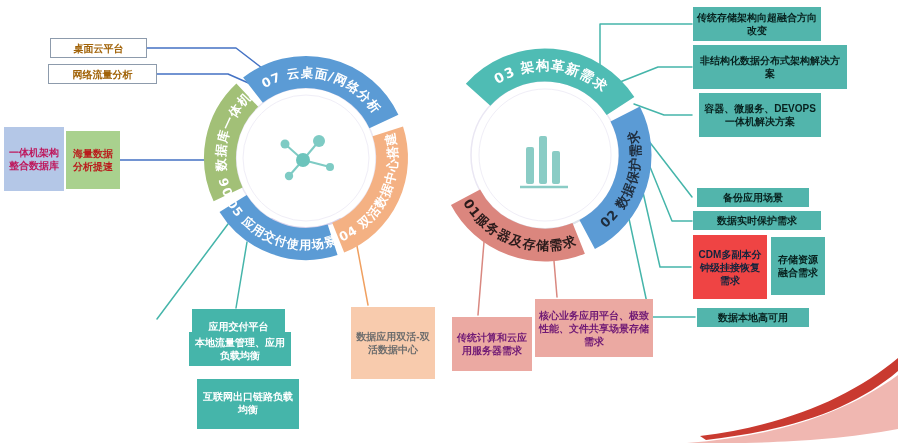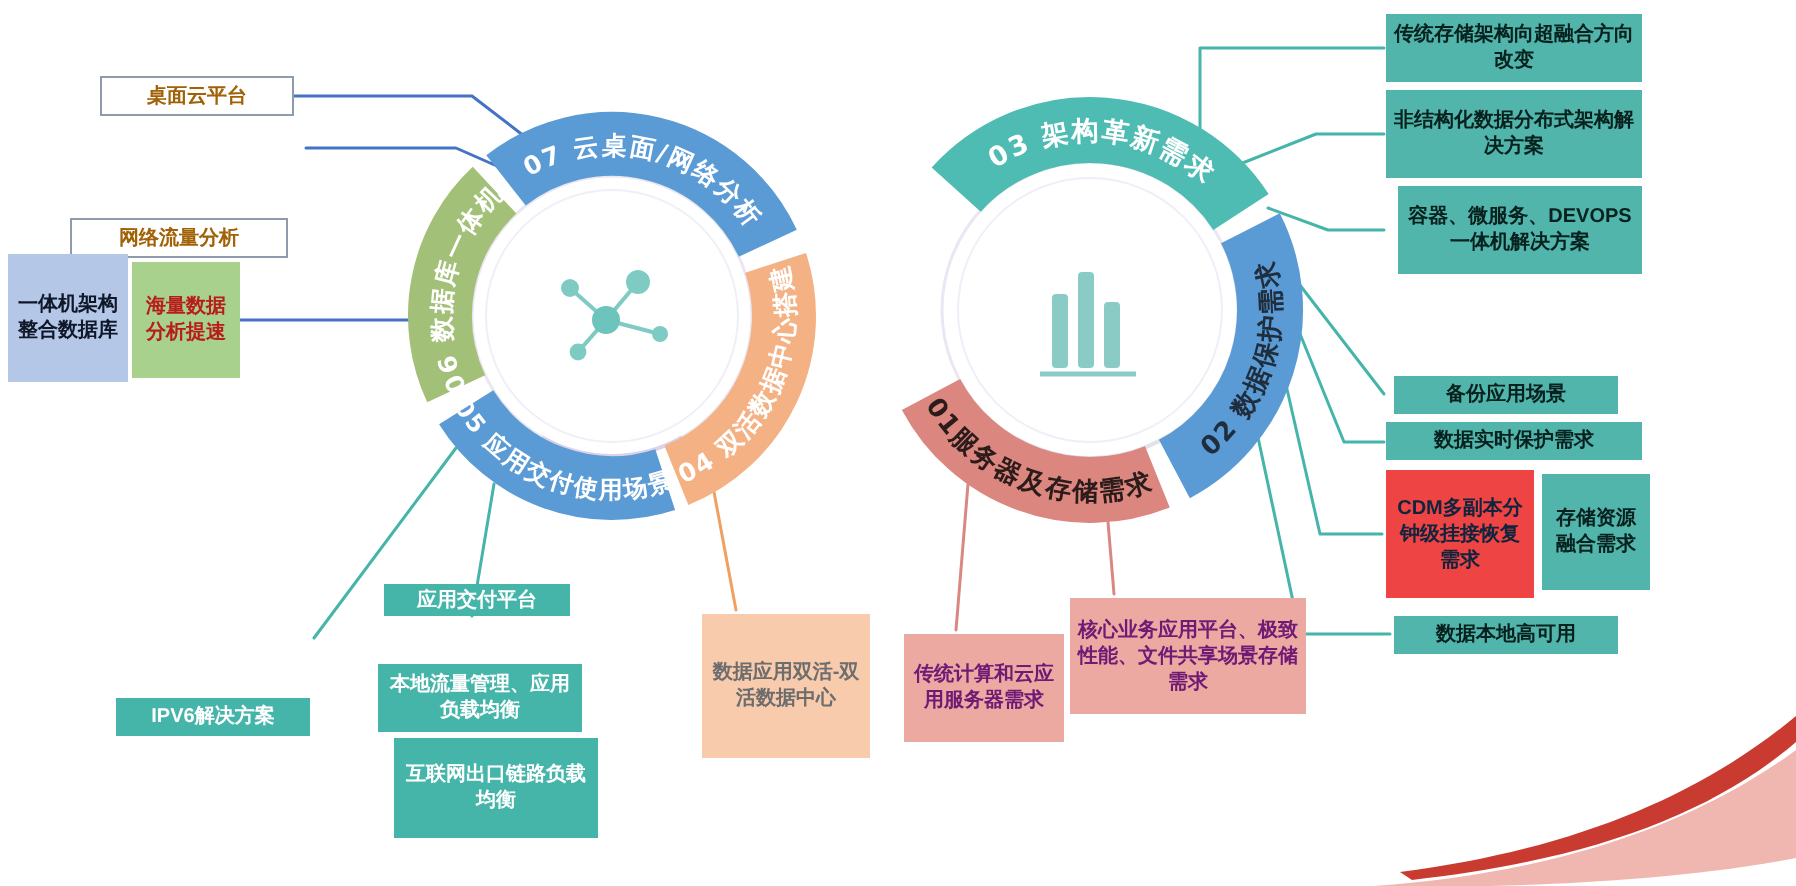--- a/index.html
+++ b/index.html
@@ -7,21 +7,21 @@
   body { font-family:"Liberation Sans","DejaVu Sans",sans-serif; }
   #app { position:relative; width:898px; height:443px; background:#fff; overflow:hidden; }
   #app svg.stage { position:absolute; left:0; top:0; z-index:1; }
   .callout {
     position:absolute; z-index:2;
     display:flex; align-items:center; justify-content:center;
     text-align:center; font-weight:bold; font-size:10px; line-height:1.3;
     padding:1px 3px;
   }
   .outline   { background:#ffffff; border:1px solid #8d9bac; color:#a16207; }
-  .lightblue { background:#b4c7e7; color:#0f172a; }
+  .lightblue { background:#b4c7e7; color:#be185d; }
   .green     { background:#a9d18e; color:#b91c1c; }
   .teal-white{ background:#45b5aa; color:#ffffff; }
   .teal-dark { background:#52b5ac; color:#07211e; }
   .peach     { background:#f8cbad; color:#6d6d6d; }
   .pink      { background:#eba9a2; color:#701a75; }
   .blue      { background:#ef4444; color:#10243d;text-align:center; }
   svg text.arc-label { font-family:"DejaVu Sans","Liberation Sans",sans-serif; font-weight:bold; letter-spacing:1px; }
 </style>
 </head>
 <body>
@@ -120,35 +120,34 @@
       </g>
     </g>
 
     <g>
       <path d="M 687 443 C 770 437 842 416 898 375 L 898 429 C 846 439 786 442 745 443 Z" fill="#f0b7b1"></path>
       <path d="M 706 440 C 795 430 856 407 898 371 L 898 358 C 850 398 786 425 700 436 Z" fill="#c93a30"></path>
     </g>
   </svg>
 
   <div class="callout outline" style="left:50px;  top:38px;  width:97px;  height:20px;">桌面云平台</div>
-  <div class="callout outline" style="left:35px;  top:64px;  width:109px; height:20px;margin-top:45px;">网络流量分析</div>
+  <div class="callout outline" style="left:48px;  top:64px;  width:109px; height:20px;">网络流量分析</div>
   <div class="callout lightblue" style="left:4px;   top:127px; width:60px;  height:64px;">一体机架构整合数据库</div>
   <div class="callout green" style="left:66px;  top:131px; width:54px;  height:58px;">海量数据分析提速</div>
 
-  <div class="callout teal-white" style="left:58px;  top:349px; width:97px;  height:19px;">IPV6解决方案</div>
-  <div class="callout teal-white" style="left:192px; top:292px; width:93px;  height:16px;">应用交付平台</div>
+  <div class="callout teal-white" style="left:192px; top:309px; width:93px;  height:35px;">应用交付平台</div>
   <div class="callout teal-white" style="left:189px; top:332px; width:102px; height:34px;text-align:center;">本地流量管理、应用负载均衡</div>
-  <div class="callout teal-white" style="left:197px; top:369px; width:102px; height:50px;">互联网出口链路负载均衡</div>
+  <div class="callout teal-white" style="left:197px; top:379px; width:102px; height:50px;font-family:Liberation Mono, monospace;">互联网出口链路负载均衡</div>
 
   <div class="callout peach" style="left:351px; top:307px; width:84px;  height:72px;">数据应用双活-双活数据中心</div>
   <div class="callout pink" style="left:452px; top:317px; width:80px;  height:54px;">传统计算和云应用服务器需求</div>
   <div class="callout pink" style="left:535px; top:299px; width:118px; height:58px;">核心业务应用平台、极致性能、文件共享场景存储需求</div>
 
   <div class="callout teal-dark" style="left:693px; top:7px;   width:128px; height:34px;">传统存储架构向超融合方向改变</div>
-  <div class="callout teal-dark" style="left:693px; top:45px;  width:128px; height:44px;">非结构化数据分布式架构解决方案</div>
+  <div class="callout teal-dark" style="left:693px; top:45px;  width:154px; height:44px;">非结构化数据分布式架构解决方案</div>
   <div class="callout teal-dark" style="left:699px; top:93px;  width:122px; height:44px;">容器、微服务、DEVOPS一体机解决方案</div>
   <div class="callout teal-dark" style="left:697px; top:188px; width:112px; height:19px;">备份应用场景</div>
   <div class="callout teal-dark" style="left:693px; top:211px; width:128px; height:19px;">数据实时保护需求</div>
   <div class="callout blue" style="left:693px; top:235px; width:74px;  height:64px;">CDM多副本分钟级挂接恢复需求</div>
   <div class="callout teal-dark" style="left:771px; top:237px; width:54px;  height:58px;">存储资源融合需求</div>
   <div class="callout teal-dark" style="left:697px; top:308px; width:112px; height:19px;">数据本地高可用</div>
 
 </div>
 
 </body></html>

